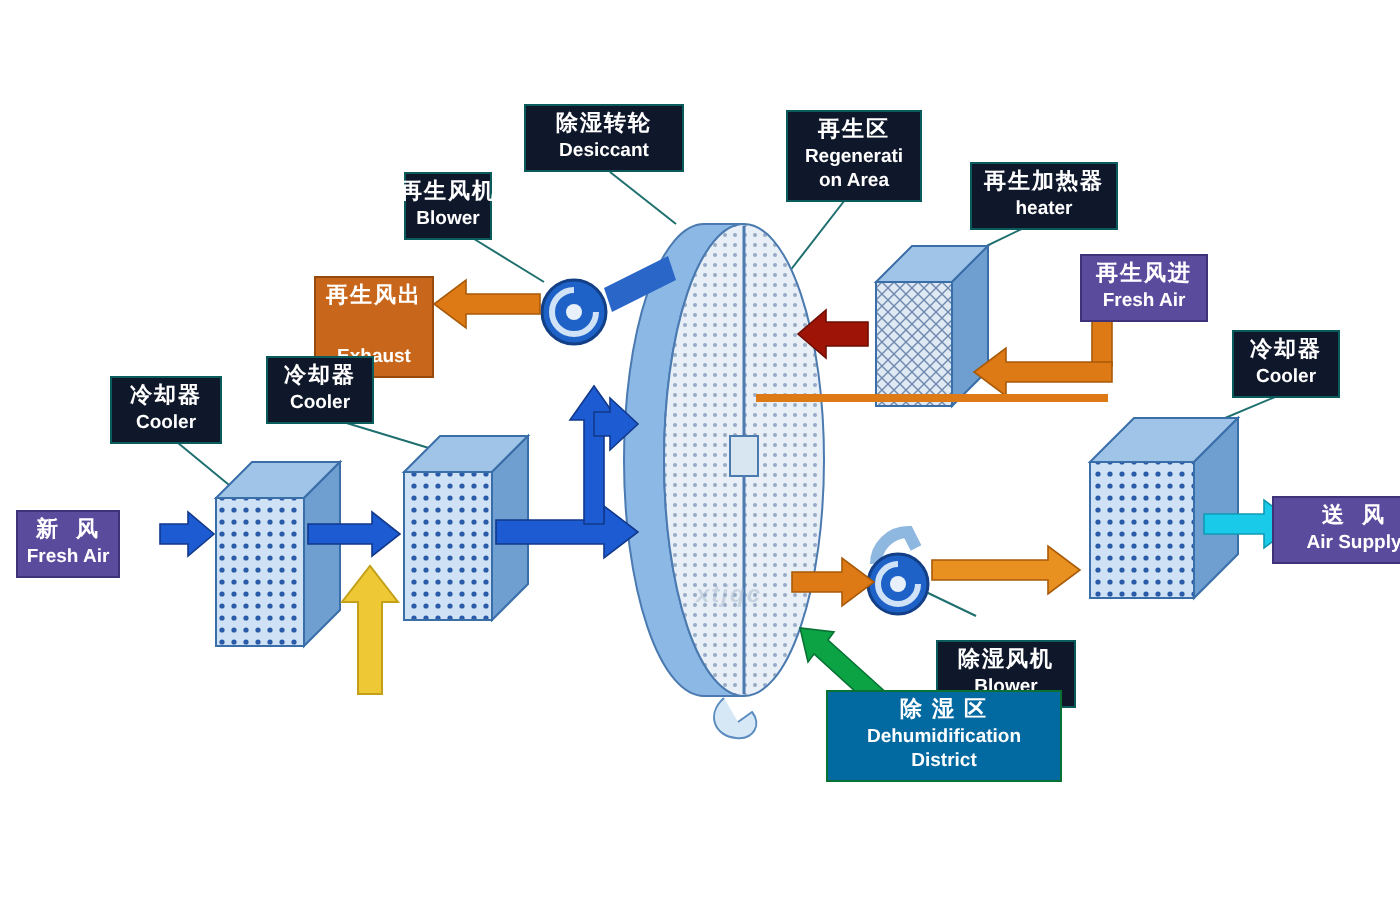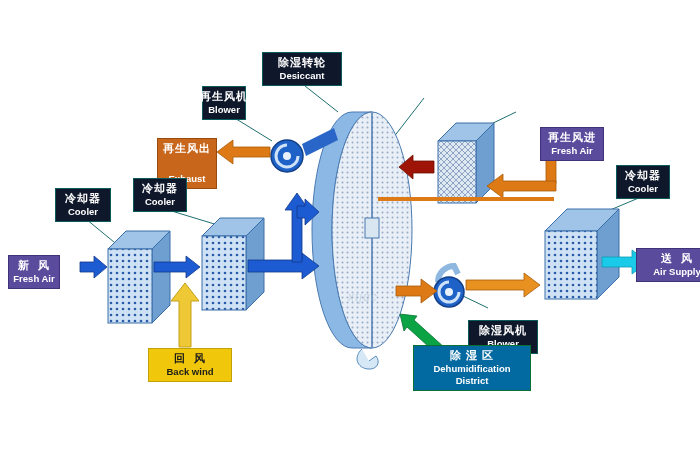--- a/index.html
+++ b/index.html
@@ -15,21 +15,21 @@
   }
   .lbl .zh{font-size:11px;letter-spacing:1px;white-space:pre;}
   .lbl .en{font-size:9.5px;letter-spacing:0;}
   .teal{background:#0f172a;border-color:#0a5c5c;}
   .purple{background:#5b4b9d;border-color:#3f3278;}
   .orange{background:#c8671b;border-color:#98490c;gap:17px;}
   .yellow{background:#f0c70a;border-color:#c2a106;color:#1c1c1c;}
   .green{background:#0369a1;border-color:#077234;}
   #watermark{
     position:absolute;left:348px;top:290px;font-size:12px;color:#9fb3c8;opacity:.45;
-    font-style:italic;letter-spacing:1px;
+    font-style:italic;letter-spacing:1px;font-weight:bold;
   }
 </style>
 </head>
 <body>
 
 <div id="stage">
 
   <svg id="diagram-svg" width="700" height="451" viewBox="0 0 700 451">
     <defs>
       <pattern id="dots" width="6" height="6" patternUnits="userSpaceOnUse">
@@ -133,26 +133,35 @@
 
       <polygon points="445,348 414,320 417,316 400,314 404,331 407,327 439,356" fill="#0ca344" stroke="#077234" stroke-width="0.8"></polygon>
     </g>
   </svg>
 
   <div class="lbl teal" style="left:262px;top:52px;width:80px">
     <span class="zh">除湿转轮</span>
     <span class="en">Desiccant</span>
   </div>
 
+  <div class="lbl teal" style="left:393px;top:55px;width:68px">
+    <span class="zh">再生区</span>
+    <span class="en">Regenerati</span>
+    <span class="en">on Area</span>
+  </div>
 
   <div class="lbl teal" style="left:202px;top:86px;width:44px">
     <span class="zh">再生风机</span>
     <span class="en">Blower</span>
   </div>
 
+  <div class="lbl teal" style="left:485px;top:81px;width:74px">
+    <span class="zh">再生加热器</span>
+    <span class="en">heater</span>
+  </div>
 
   <div class="lbl orange" style="left:157px;top:138px;width:60px">
     <span class="zh">再生风出</span>
     <span class="en">Exhaust</span>
   </div>
 
   <div class="lbl purple" style="left:540px;top:127px;width:64px">
     <span class="zh">再生风进</span>
     <span class="en">Fresh Air</span>
   </div>
@@ -175,24 +184,20 @@
   <div class="lbl purple" style="left:8px;top:255px;width:52px">
     <span class="zh">新  风</span>
     <span class="en">Fresh Air</span>
   </div>
 
   <div class="lbl purple" style="left:636px;top:248px;width:82px">
     <span class="zh">送  风</span>
     <span class="en">Air Supply</span>
   </div>
 
-  <div class="lbl yellow" style="left:148px;top:348px;width:84px">
-    <span class="zh">回  风</span>
-    <span class="en">Back wind</span>
-  </div>
 
   <div class="lbl teal" style="left:468px;top:320px;width:70px">
     <span class="zh">除湿风机</span>
     <span class="en">Blower</span>
   </div>
 
   <div class="lbl green" style="left:413px;top:345px;width:118px">
     <span class="zh">除 湿 区</span>
     <span class="en">Dehumidification</span>
     <span class="en">District</span>

